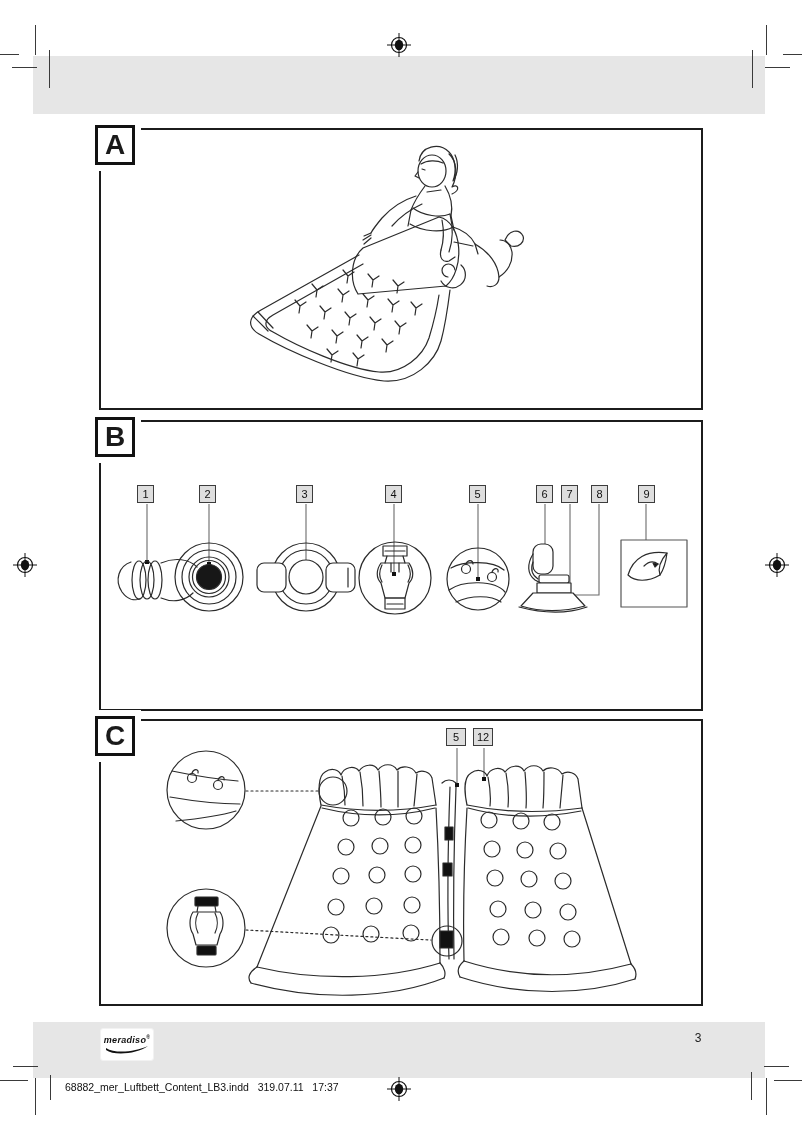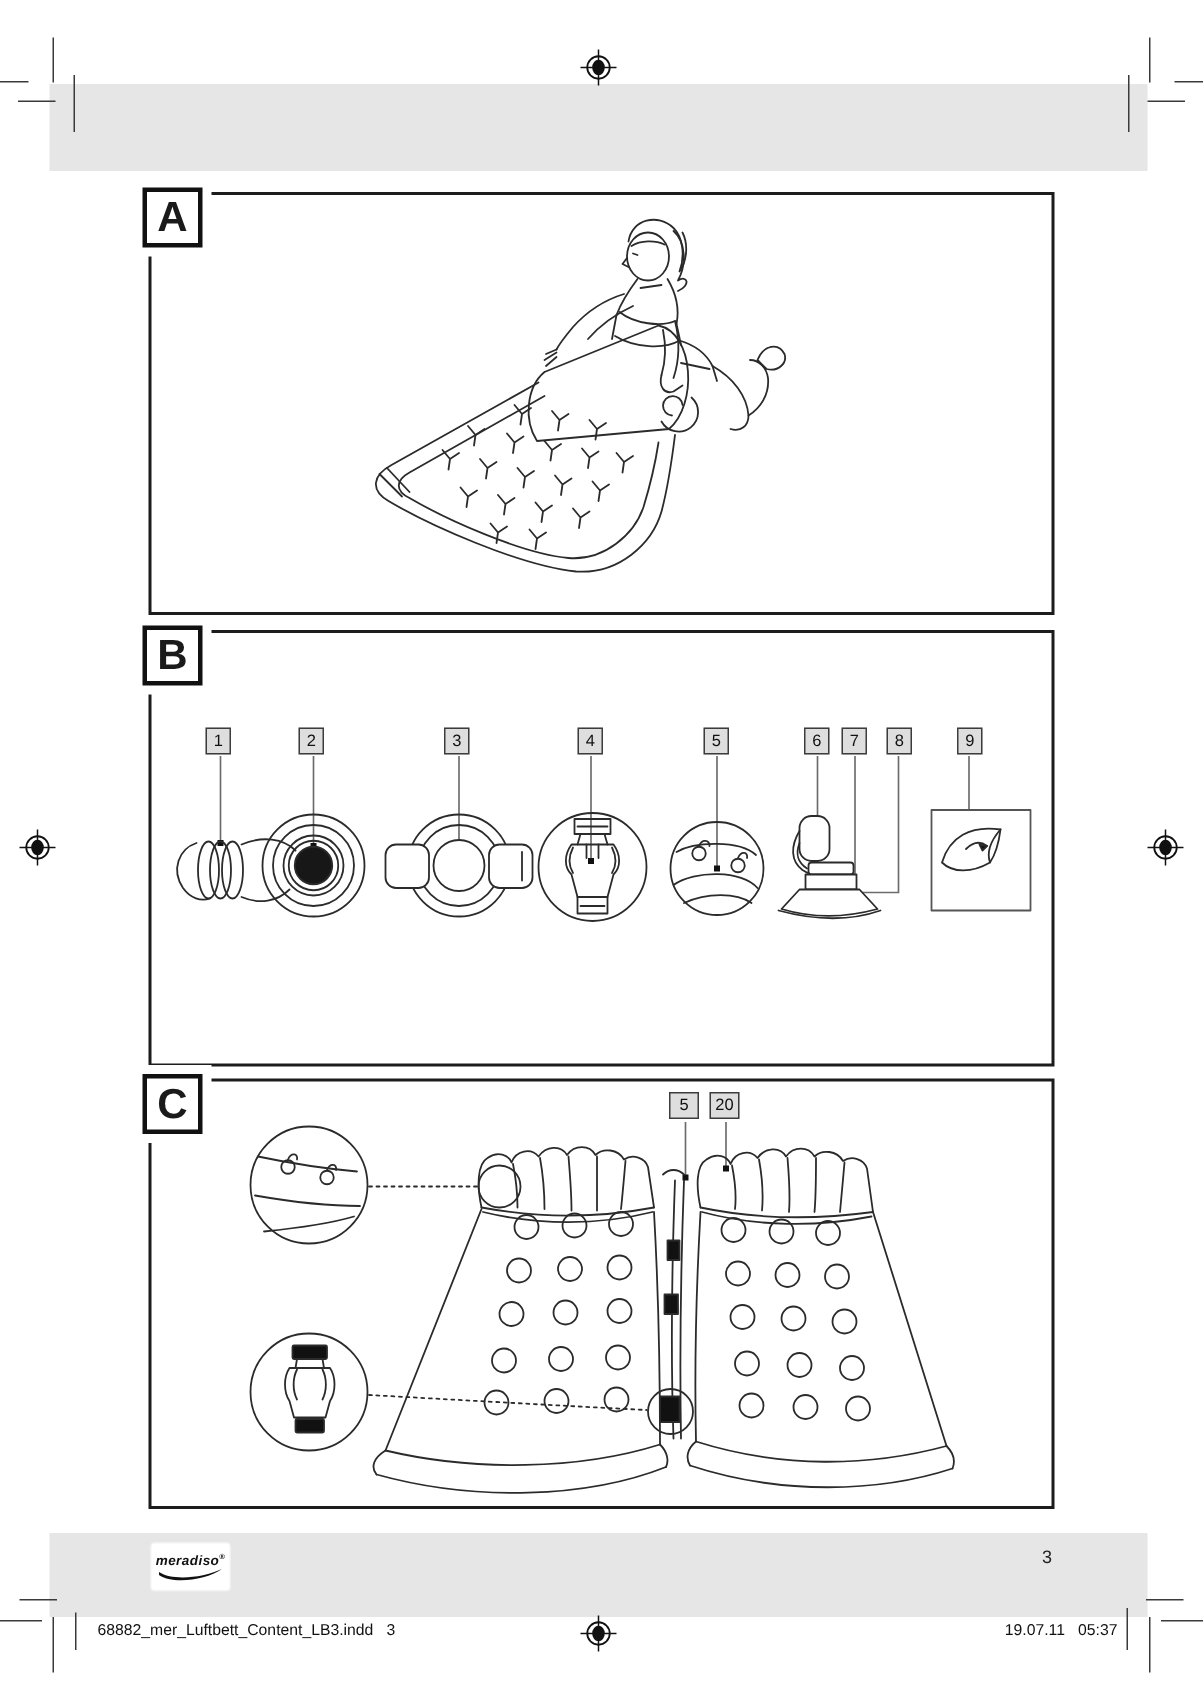--- a/index.html
+++ b/index.html
@@ -35,21 +35,21 @@
   .reg{position:absolute;width:26px;height:26px;}
   .logo-box{
     position:absolute;left:100px;top:1028px;width:52px;height:31px;background:#fff;
     border:1px solid #f2f2f2;border-radius:3px;display:flex;flex-direction:column;
     align-items:center;justify-content:center;z-index:2;
   }
   .logo-text{font-size:9px;font-weight:700;font-style:italic;letter-spacing:.3px;color:#111;line-height:1;}
   .logo-text sup{font-size:5px;}
   .page-num{position:absolute;left:688px;top:1031px;width:20px;text-align:center;font-size:12px;color:#222;}
   .imprint{
-    position:absolute;left:65px;top:1081px;width:680px;display:flex;justify-content:space-between;
+    position:absolute;left:65px;top:1081px;width:680px;display:flex;justify-content:flex-start;
     font-size:10.5px;color:#111;white-space:pre;
   }
 </style>
 </head>
 <body>
 
 <div class="band top"></div>
 
 <div class="band bottom"></div>
 
@@ -276,21 +276,21 @@
 
 <div class="panel" style="top:719px;height:283px">
   <div class="panel-label">
       <span>C</span>
     </div>
 
   <div class="num-label" style="left:345px;top:7px;min-width:20px">
       <span>5</span>
     </div>
   <div class="num-label" style="left:372px;top:7px;min-width:20px">
-      <span>20</span>
+      <span>12</span>
     </div>
 
   <svg class="art" width="600" height="283" viewBox="0 0 600 283">
 
     <g>
       <path class="pointer" d="M 356,27 V 64"></path>
         <rect class="dot" x="354" y="62" width="4" height="4"></rect>
       <path class="pointer" d="M 383,27 V 58"></path>
         <rect class="dot" x="381" y="56" width="4" height="4"></rect>
     </g>
@@ -384,14 +384,14 @@
 <div class="logo-box">
   <div class="logo-text"><span>meradiso</span><sup>®</sup></div>
   <svg width="44" height="9" viewBox="0 0 44 9">
     <path d="M1,3 C 10,9 30,7 43,1 C 32,9 9,11 1,5 Z" fill="#111"></path>
   </svg>
 </div>
 <div class="page-num">3</div>
 
 <div class="imprint">
   <span>68882_mer_Luftbett_Content_LB3.indd   3</span>
-  <span>19.07.11   05:37</span>
+  <span>19.07.11   17:37</span>
 </div>
 
 </body></html>

